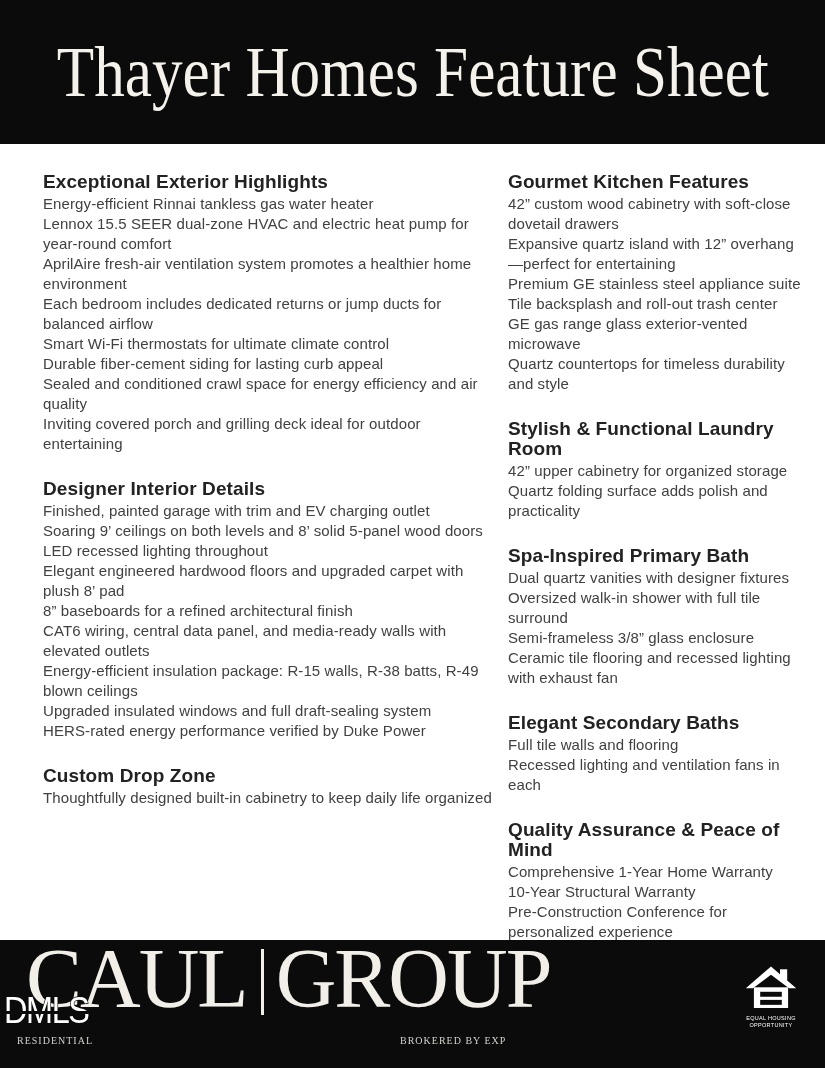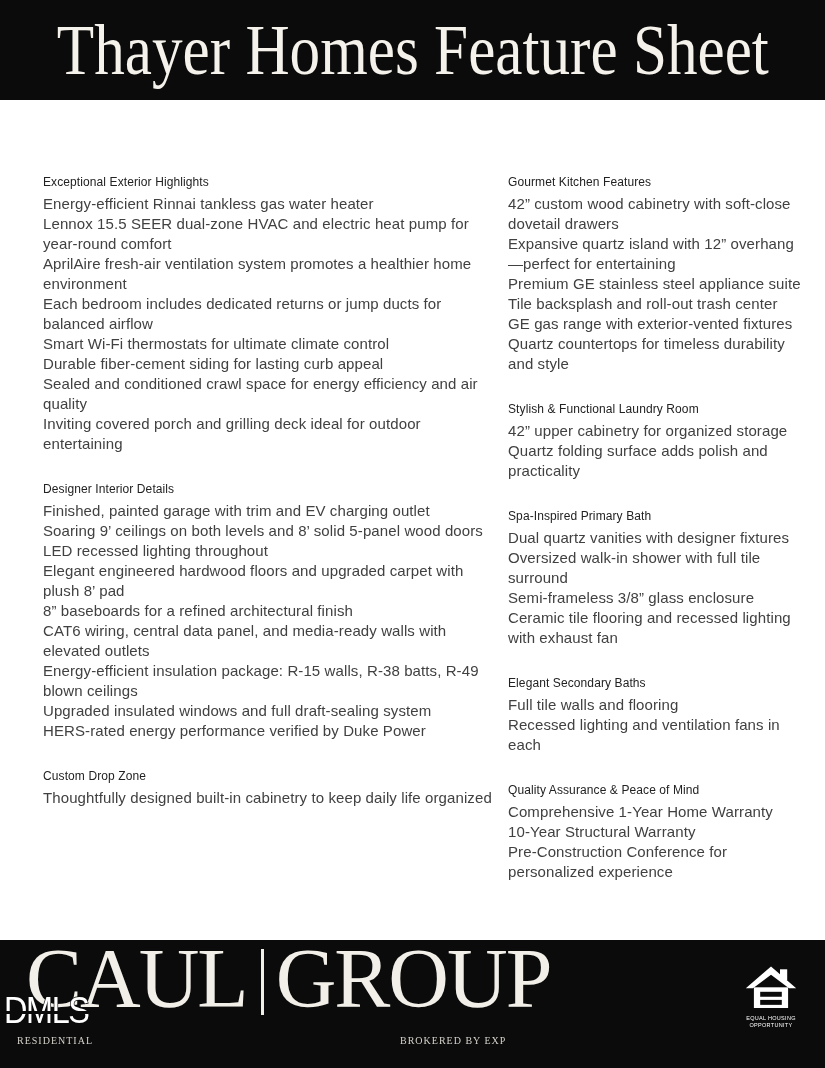--- a/index.html
+++ b/index.html
@@ -11,21 +11,21 @@
     background: #ffffff;
     overflow: hidden;
     font-family: "Liberation Sans", sans-serif;
     margin: 0 auto;
   }
 
   
   .banner {
     position: absolute;
     top: 0; left: 0; right: 0;
-    height: 100px;
+    height: 144px;
     background: #0b0b0b;
     display: flex;
     align-items: center;
     justify-content: center;
   }
   .banner h1 {
     font-family: "Liberation Serif", "DejaVu Serif", serif;
     font-weight: 400;
     font-size: 72px;
     color: #f5f2ec;
@@ -42,22 +42,22 @@
     padding: 48px 22px 0 43px;
     display: flex;
     gap: 13px;
     overflow: hidden;
   }
   .col-left  { width: 452px; flex: none; }
   .col-right { width: 295px; flex: none; }
   .section { margin-top: 25px; }
   .section:first-child { margin-top: 0; }
   .section h3 {
-    font-size: 12px;
-    font-weight: 400;
+    font-size: 19px;
+    font-weight: 700;
     color: #222222;
     line-height: 20px;
     margin-bottom: 2px;
     letter-spacing: 0.1px;
   }
   .feature {
     font-size: 15px;
     font-weight: 400;
     color: #414141;
     line-height: 20px;
@@ -175,21 +175,21 @@
           <p class="feature">Thoughtfully designed built-in cabinetry to keep daily life organized</p>
         </section>
       </div>
     <div class="col-right">
         <section class="section">
           <h3>Gourmet Kitchen Features</h3>
           <p class="feature">42” custom wood cabinetry with soft-close dovetail drawers</p>
           <p class="feature">Expansive quartz island with 12” overhang—perfect for entertaining</p>
           <p class="feature">Premium GE stainless steel appliance suite</p>
           <p class="feature">Tile backsplash and roll-out trash center</p>
-          <p class="feature">GE gas range with exterior-vented fixtures</p>
+          <p class="feature">GE gas range glass exterior-vented microwave</p>
           <p class="feature">Quartz countertops for timeless durability and style</p>
         </section>
         <section class="section">
           <h3>Stylish &amp; Functional Laundry Room</h3>
           <p class="feature">42” upper cabinetry for organized storage</p>
           <p class="feature">Quartz folding surface adds polish and practicality</p>
         </section>
         <section class="section">
           <h3>Spa-Inspired Primary Bath</h3>
           <p class="feature">Dual quartz vanities with designer fixtures</p>

